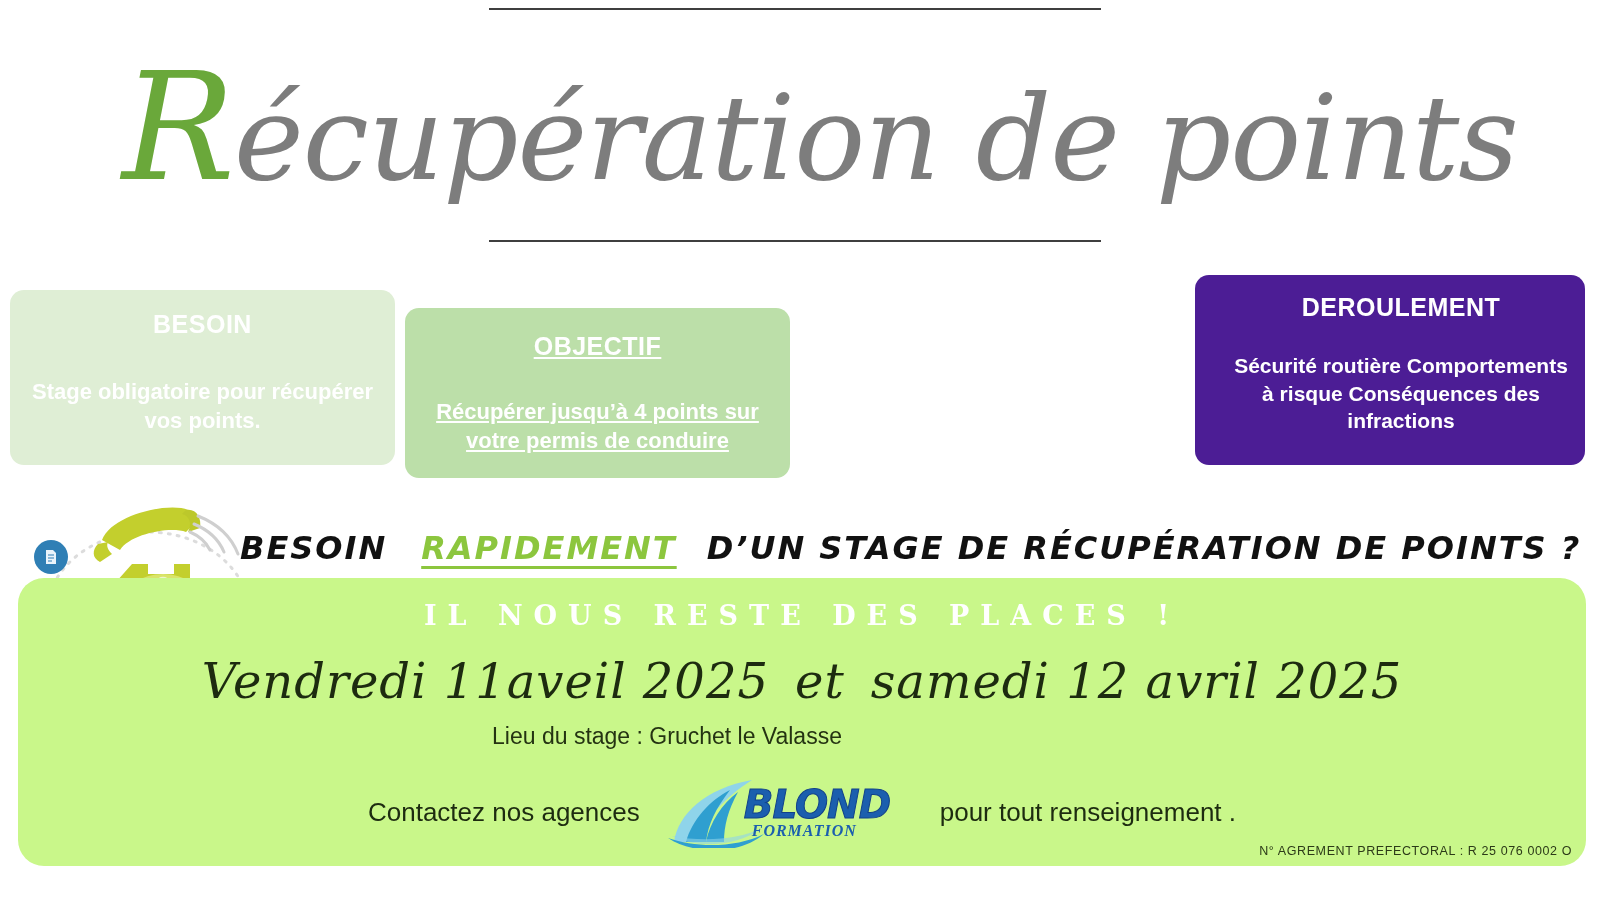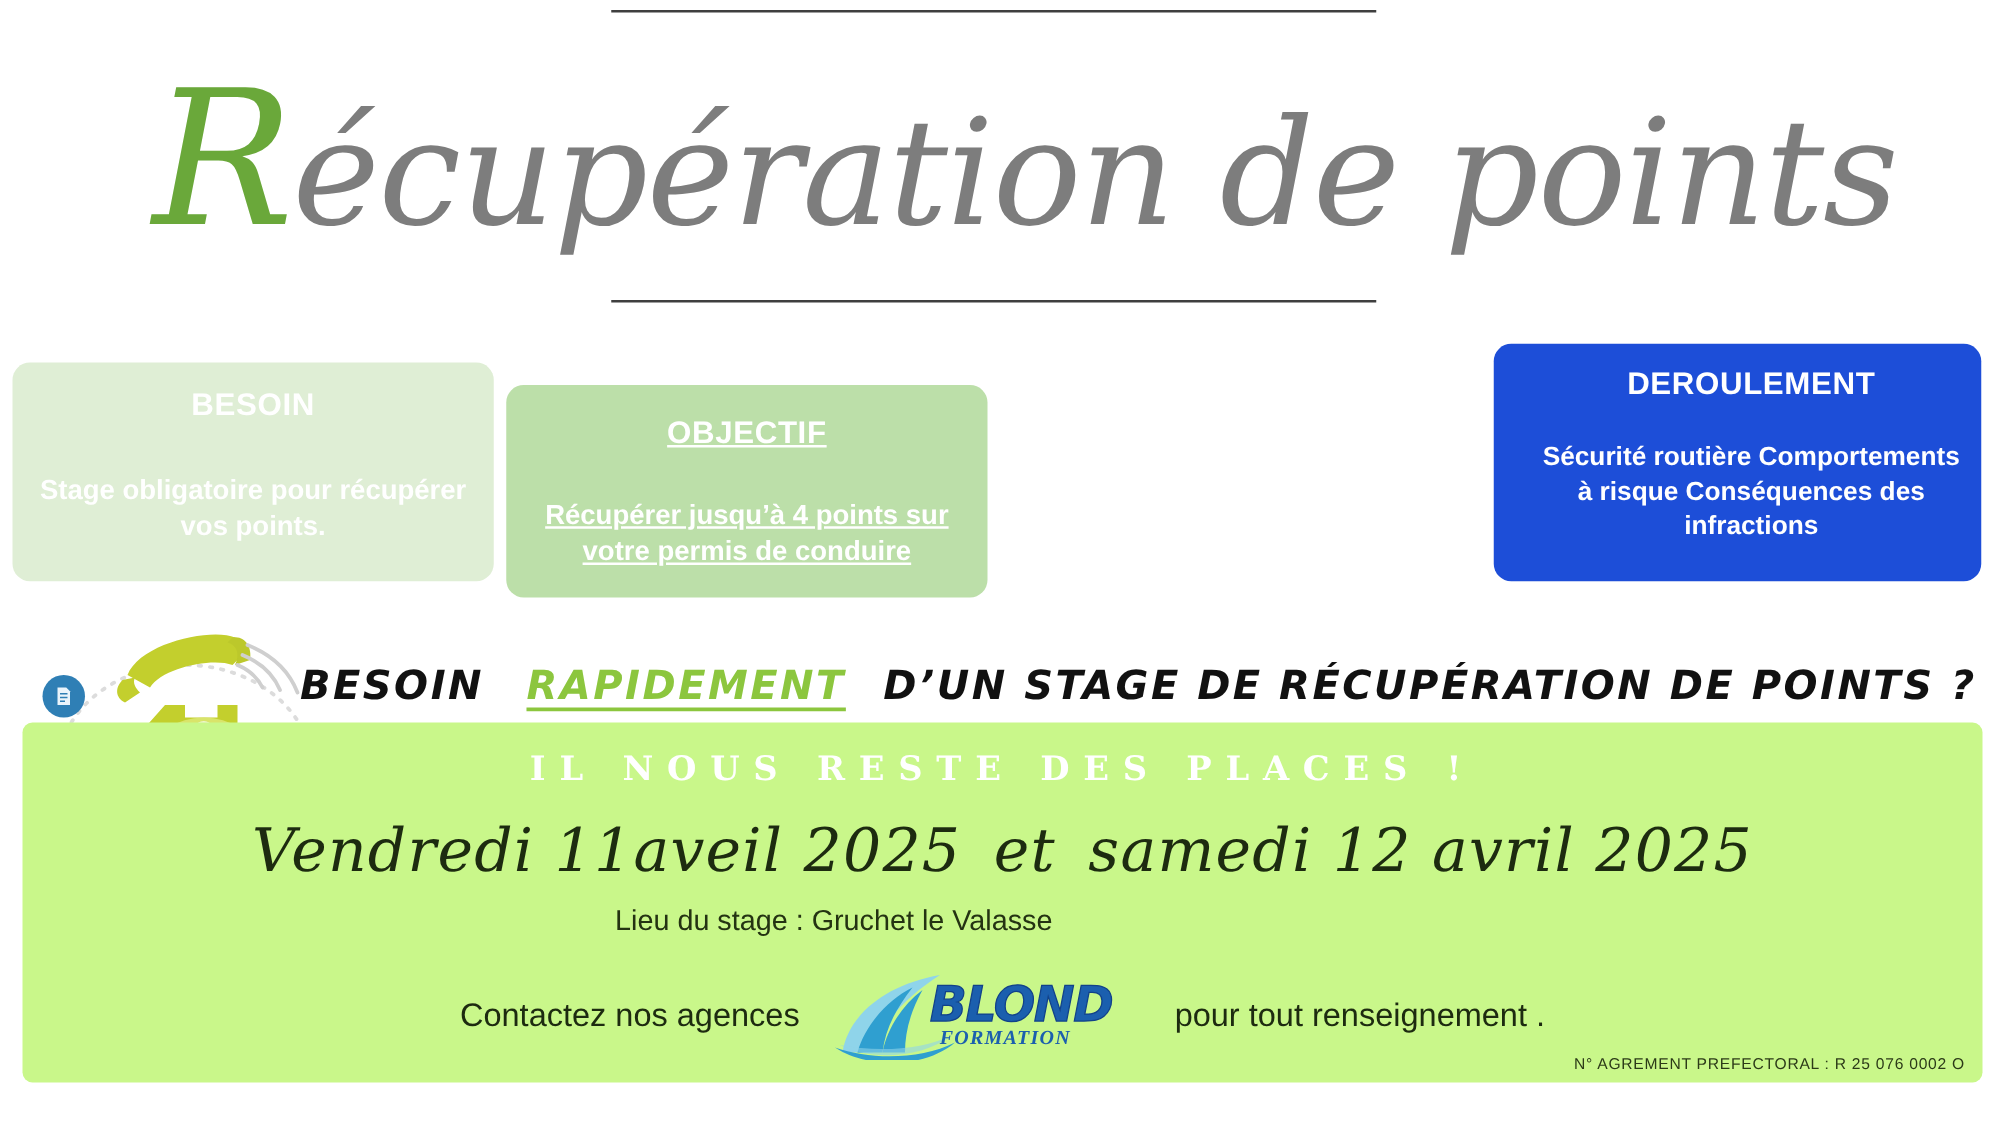--- a/index.html
+++ b/index.html
@@ -92,21 +92,21 @@
     color:#8cc63e;
     text-decoration:underline;
     text-underline-offset:7px;
     text-decoration-thickness:3px;
     margin-right:30px;margin-left:18px;
   }
 
   
   #green-panel{
     position:absolute;left:18px;top:578px;width:1568px;height:288px;
-    background:#c9f78a;border-radius:8px;
+    background:#c9f78a;border-radius:26px;
   }
   #places-banner{
     position:absolute;left:0;top:22px;width:1568px;text-align:center;
     font-family:"DejaVu Serif", serif;
     font-weight:bold;font-size:27px;color:#ffffff;
     letter-spacing:11px;
   }
   #date-line{
     position:absolute;left:0;top:75px;width:1568px;text-align:center;
     font-family:"DejaVu Serif", serif;font-style:italic;
@@ -175,21 +175,21 @@
     <div class="card-title">BESOIN</div>
     <div class="card-body">Stage obligatoire pour récupérer vos points.</div>
   </div>
 
   <div class="card" id="card-objectif" style="background: rgb(188, 223, 169);">
     <div class="card-title">OBJECTIF</div>
     <div class="card-body">Récupérer jusqu’à 4 points sur votre permis de conduire</div>
   </div>
 
 
-  <div class="card" id="card-deroulement" style="background: #1d4ed8; padding-left: 36px;">
+  <div class="card" id="card-deroulement" style="background: #4c1d95; padding-left: 36px;">
     <div class="card-title">DEROULEMENT</div>
     <div class="card-body">Sécurité routière Comportements  à risque Conséquences  des infractions</div>
   </div>
 
 </div>
 
 <div id="question-line">
   <span class="seg">BESOIN</span>
   <span id="q-rapidement" style="color: rgb(140, 198, 62); text-decoration-color: rgb(140, 198, 62);">RAPIDEMENT</span>
   <span class="seg">D’UN STAGE DE RÉCUPÉRATION DE POINTS ?</span>

